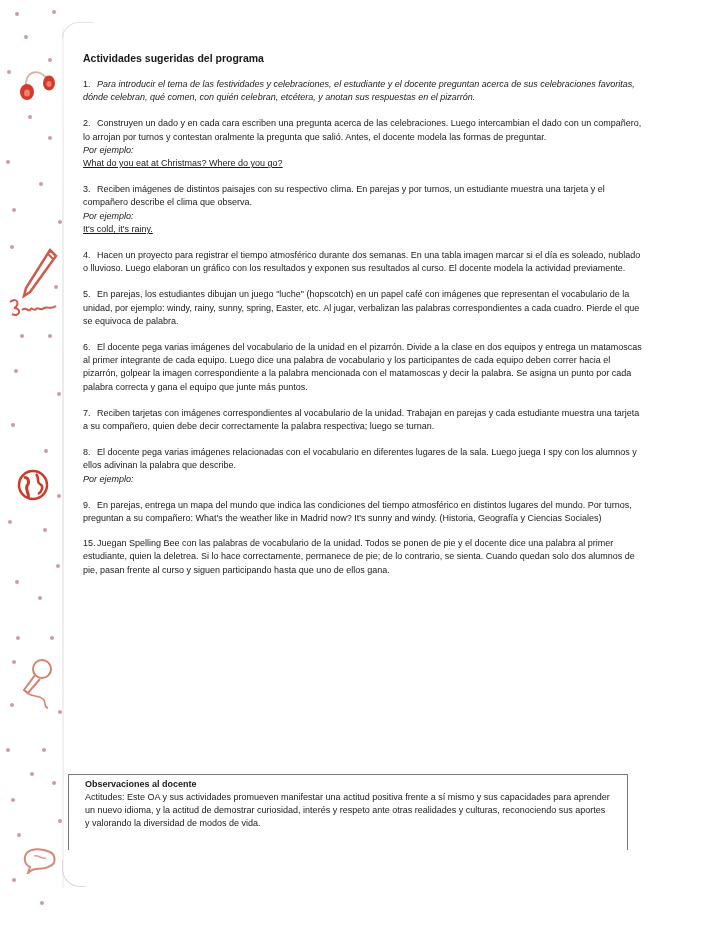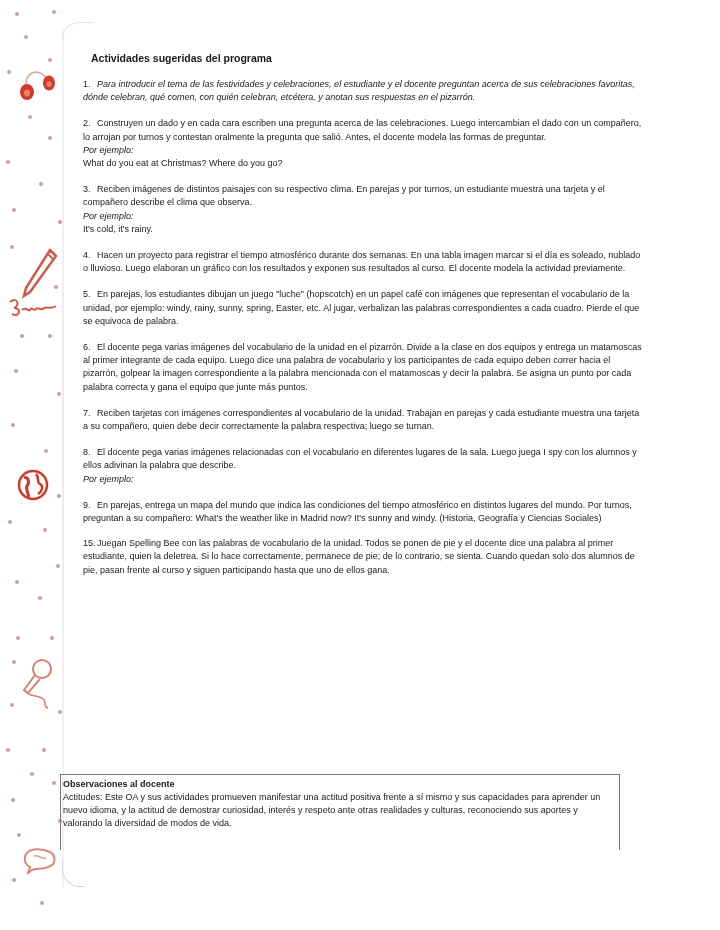--- a/index.html
+++ b/index.html
@@ -18,30 +18,30 @@
   .page-edge-top {
     position: absolute; left: 62px; top: 22px; width: 30px; height: 16px;
     border-top: 1px solid #e3e3e3; border-left: 1px solid #e3e3e3; border-top-left-radius: 18px;
   }
   .page-edge-bottom {
     position: absolute; left: 62px; top: 860px; width: 22px; height: 26px;
     border-bottom: 1px solid #d8d8d8; border-left: 1px solid #d8d8d8; border-bottom-left-radius: 18px;
   }
   .icon { position: absolute; }
   .content { position: absolute; left: 83px; top: 52px; width: 560px; }
-  .title { font-weight: bold; font-size: 10.5px; margin: 0 0 14px 8px; }
+  .title { font-weight: bold; font-size: 10.5px; margin: 0 0 14px 0; }
   .item { font-size: 9px; line-height: 13.2px; margin: 12px 0 13px 0; }
   .item .num { display: inline-block; width: 14px; }
   .item .ex-label { font-style: italic; display: block; }
-  .item .ex { display: block; }
+  .item .ex { display: block; text-decoration: underline; }
   .item i { font-style: italic; }
   .obs {
-    position: absolute; left: 60px; top: 774px; width: 560px; height: 76px;
+    position: absolute; left: 68px; top: 774px; width: 560px; height: 76px;
     border: 1.5px solid #777; border-bottom: none; box-sizing: border-box;
-    padding: 3px 2px; font-size: 9px; line-height: 13px;
+    padding: 3px 16px; font-size: 9px; line-height: 13px;
   }
   .obs .obs-title { font-weight: bold; display: block; }
 </style>
 </head>
 <body>
 
 <div class="margin-strip">
   <div class="dot" style="left:15px;top:12px"></div>
   <div class="dot" style="left:52px;top:10px"></div>
   <div class="dot" style="left:24px;top:35px"></div>

